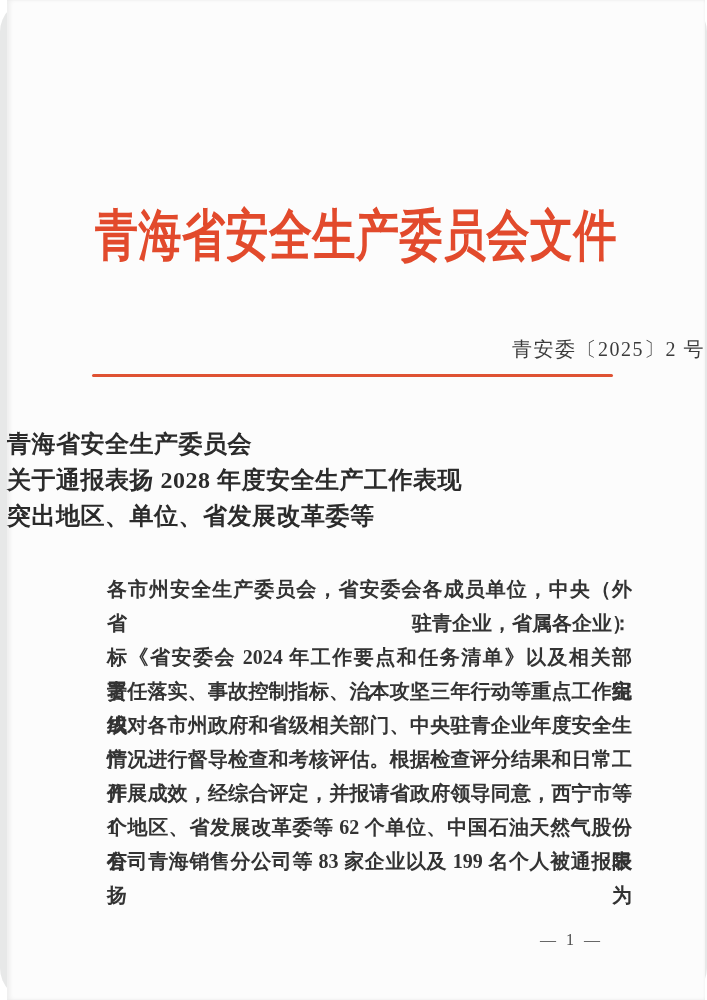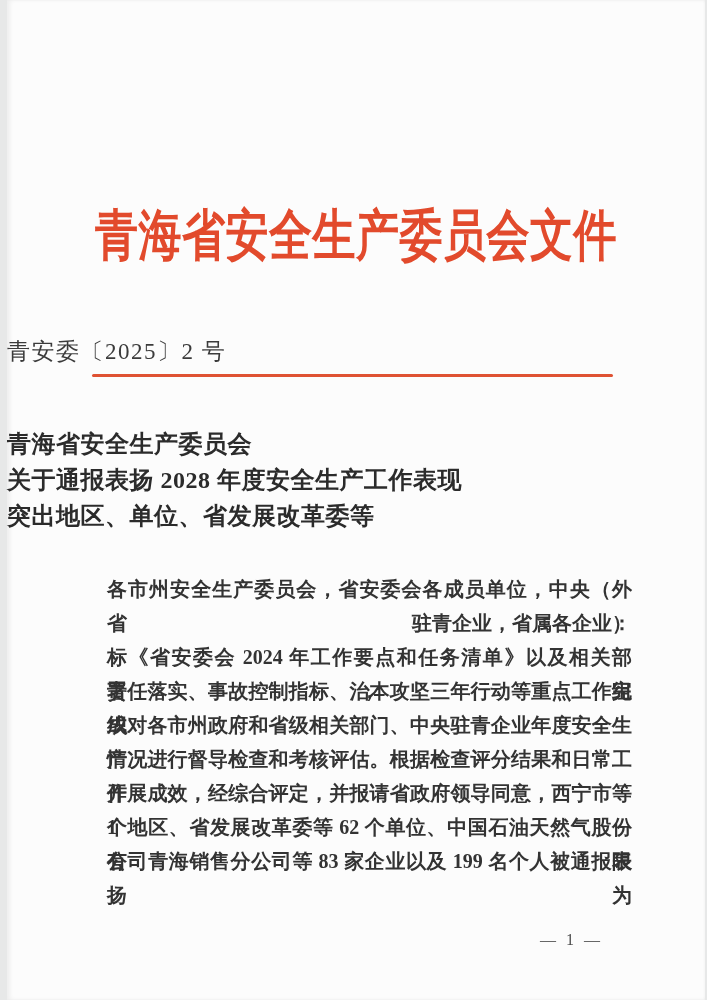--- a/index.html
+++ b/index.html
@@ -10,20 +10,21 @@
     width: 707px;
     height: 1000px;
     overflow: hidden;
     font-family: "Liberation Serif", "DejaVu Serif", serif;
   }
   .stage {
     position: relative;
     width: 707px;
     height: 1000px;
     background: #e7e8e8;
+    border-radius: 32px;
   }
   .paper {
     position: absolute;
     left: 7px;
     top: 0;
     right: 2px;
     bottom: 0;
     background: #fcfcfc;
     box-shadow: inset 3px 0 4px rgba(0,0,0,0.06), inset -1px 0 2px rgba(0,0,0,0.03);
   }
@@ -41,22 +42,22 @@
     transform: scaleY(1.28);
     transform-origin: center center;
     letter-spacing: 0.5px;
     white-space: nowrap;
   }
   .doc-number {
     position: absolute;
     left: 0;
     right: 0;
     top: 336px;
-    text-align: left;
-    font-size: 23px;
+    text-align: right;
+    font-size: 20px;
     color: #3b3b3b;
     letter-spacing: 1.5px;
   }
   .red-rule {
     position: absolute;
     left: 85px;
     top: 374px;
     width: 521px;
     height: 3px;
     background: var(--rule-red, #df5233);

